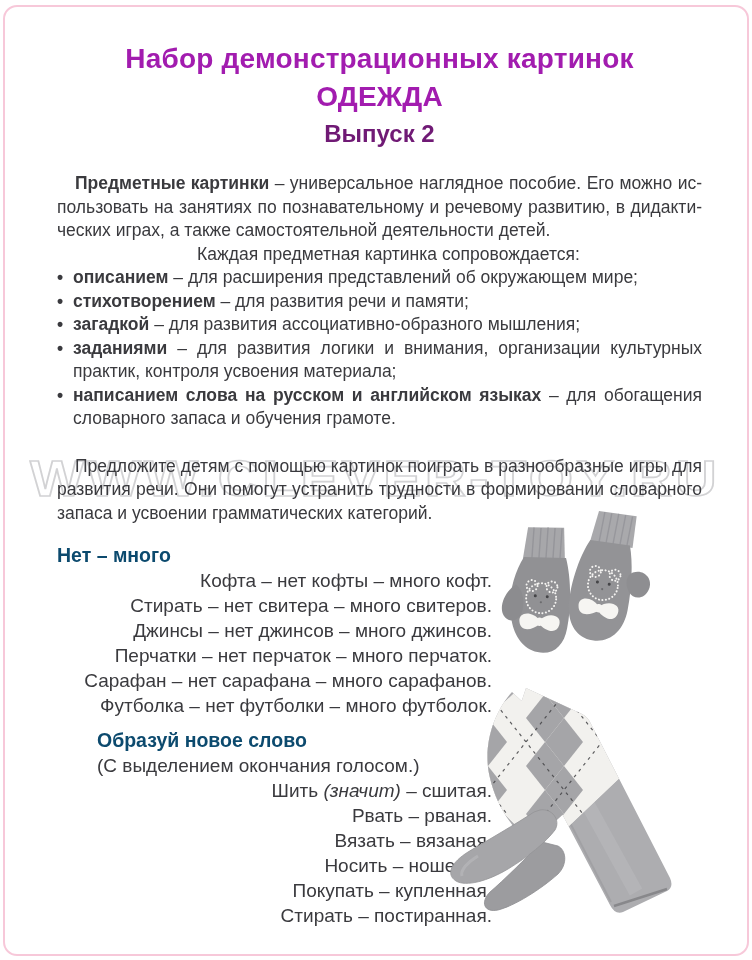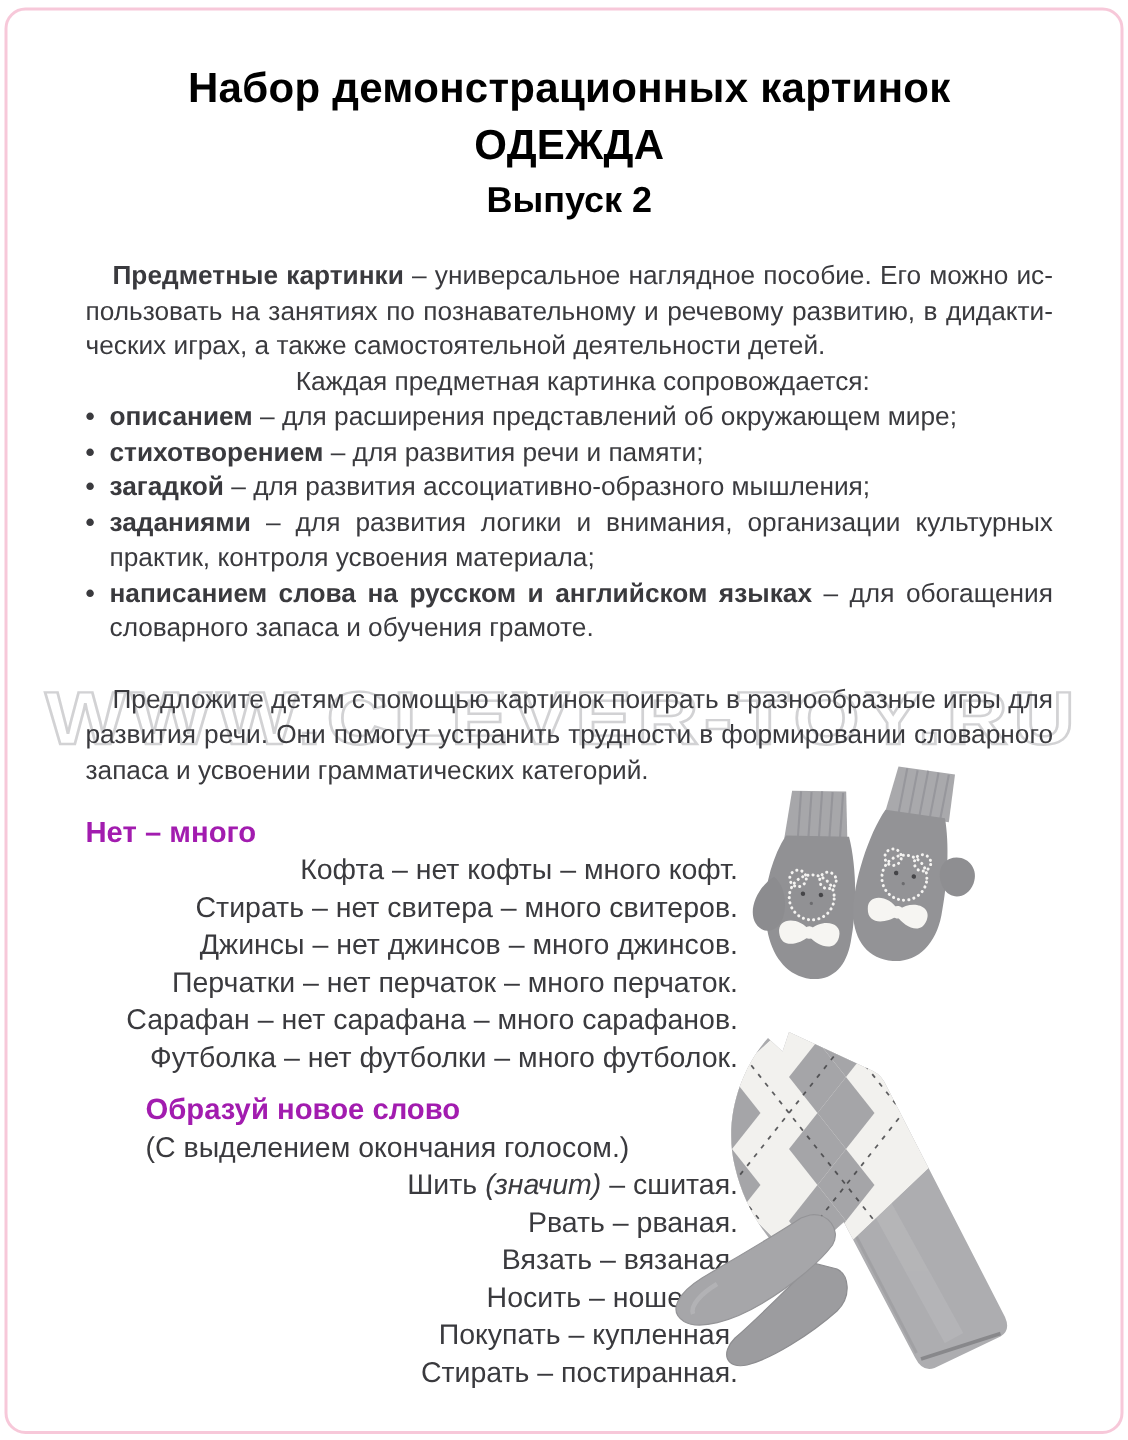--- a/index.html
+++ b/index.html
@@ -2,30 +2,30 @@
 <html><head>
 <meta charset="utf-8">
 <style>
   html,body{margin:0;padding:0;background:#e8e8e8;}
   .page{position:relative;width:752px;height:960px;background:#ffffff;overflow:hidden;
         font-family:"Liberation Sans",sans-serif;color:#3a3a3e;}
   .frame{position:absolute;left:3px;right:3px;top:5px;bottom:4px;
          border:2px solid rgba(240,154,185,0.55);border-radius:14px;pointer-events:none;}
   .content{position:absolute;left:57px;right:50px;top:40px;}
   .titles{text-align:center;margin-bottom:20px;}
-  .t-main{font-size:28px;font-weight:700;line-height:38px;color:#000000;letter-spacing:0.2px;}
-  .t-issue{font-size:24px;font-weight:700;line-height:36px;color:#000000;}
+  .t-main{font-size:28px;font-weight:700;line-height:38px;color:#a21caf;letter-spacing:0.2px;}
+  .t-issue{font-size:24px;font-weight:700;line-height:36px;color:#701a75;}
   .para{font-size:17.5px;line-height:23.5px;margin:0;text-align:justify;}
   .indent{text-indent:18px;}
   .bullets{list-style:none;margin:0;padding:0;font-size:17.5px;line-height:23.5px;text-align:justify;}
   .bullets li{position:relative;padding-left:16px;}
   .bullets .dot{position:absolute;left:0;top:0;font-weight:700;}
   .play{margin-top:24px;}
   .left-col{width:435px;}
-  .game-h{font-size:19.5px;font-weight:700;margin:0;line-height:26px;color:#a21caf;}
+  .game-h{font-size:19.5px;font-weight:700;margin:0;line-height:26px;color:#0c4a6e;}
   .game-lines{font-size:19px;line-height:25px;}
   .game-lines .gline{white-space:nowrap;text-align:right;}
   .sec1{margin-top:17px;}
   .sec2{margin-top:9px;margin-left:40px;}
   .note{font-size:19px;line-height:25px;}
   .it{font-style:italic;}
   .wm{position:absolute;left:26px;top:446px;width:700px;height:66px;pointer-events:none;}
   .photo{position:absolute;}
   .ph-mittens{left:492px;top:510px;width:180px;height:190px;}
   .ph-tights{left:418px;top:684px;width:295px;height:234px;}

